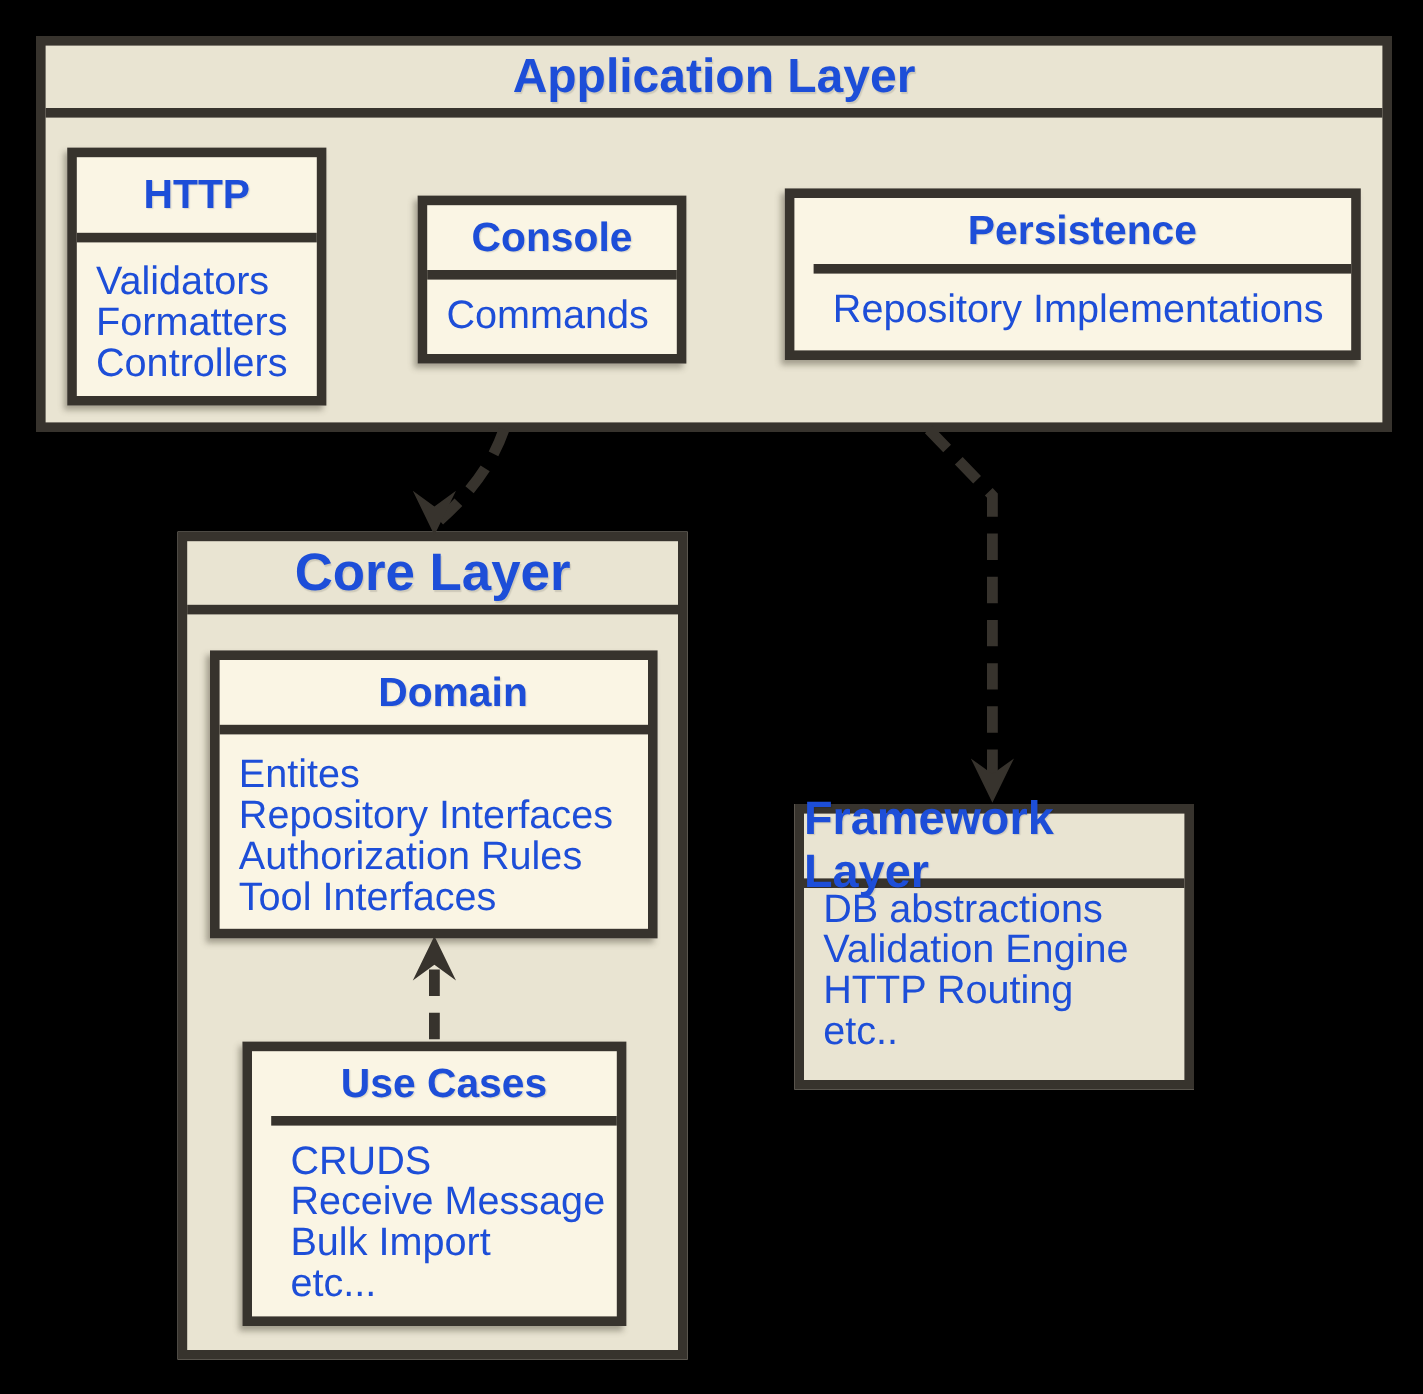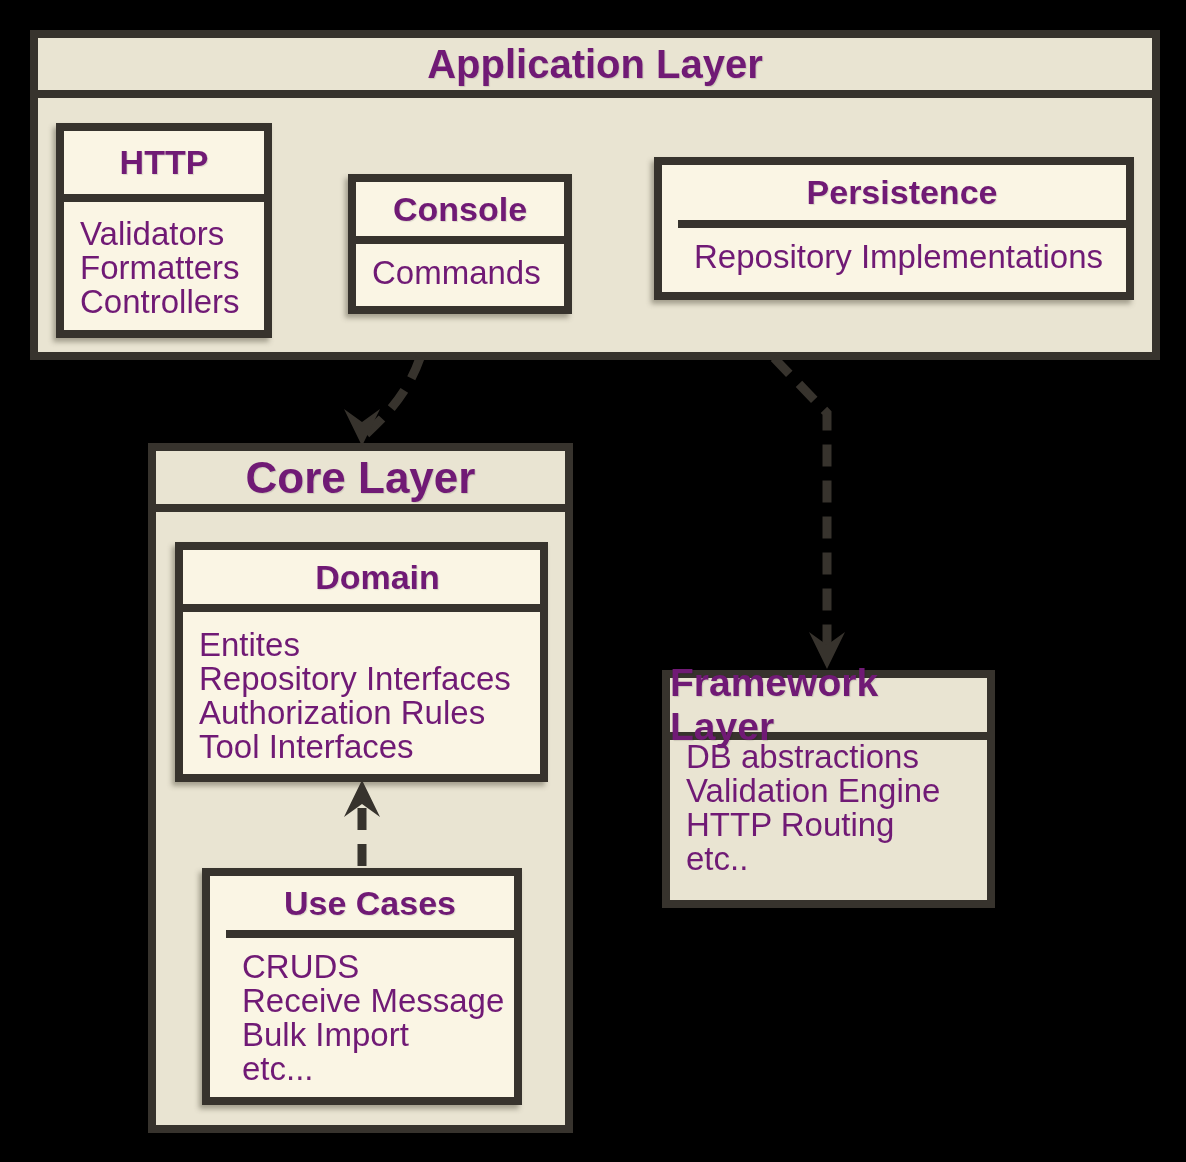--- a/index.html
+++ b/index.html
@@ -1,21 +1,21 @@
 <!DOCTYPE html>
 <html><head>
 <meta charset="utf-8">
 <style>
   html,body{margin:0;padding:0;background:#000;}
   #canvas{
     position:relative;
     width:1186px;height:1162px;
     background:#000;
     font-family:"Liberation Sans",sans-serif;
-    color:#701a75;
+    color:#1d4ed8;
     overflow:hidden;
   }
   .layer{
     position:absolute;
     background:#E9E4D2;
     border:8px solid #37332D;
     box-sizing:border-box;
   }
   .layer-title{
     display:flex;align-items:center;justify-content:center;
@@ -40,21 +40,21 @@
     font-size:33px;line-height:34px;
     padding:12px 14px 0 16px;
     white-space:nowrap;
   }
   
   #app-layer{left:30px;top:30px;width:1130px;height:330px;}
   #app-layer .layer-title{height:52px;font-size:40px;}
   #http-box{left:18px;top:85px;width:216px;height:215px;}
   #http-box .box-title{height:63px;}
   #http-box .box-body{padding-top:15px;}
-  #console-box{left:310px;top:136px;width:224px;height:140px;}
+  #console-box{left:310px;top:125px;width:224px;height:140px;}
   #console-box .box-title{height:54px;}
   #persistence-box{left:616px;top:119px;width:480px;height:143px;padding-left:16px;}
   #persistence-box .box-title{height:55px;}
   
   #core-layer{left:148px;top:443px;width:425px;height:690px;}
   #core-layer .layer-title{height:53px;font-size:44px;}
   #domain-box{left:19px;top:91px;width:373px;height:240px;}
   #domain-box .box-title{height:54px;padding-left:32px;}
   #domain-box .box-body{padding-top:16px;}
   #usecases-box{left:46px;top:417px;width:320px;height:237px;padding-left:16px;}

